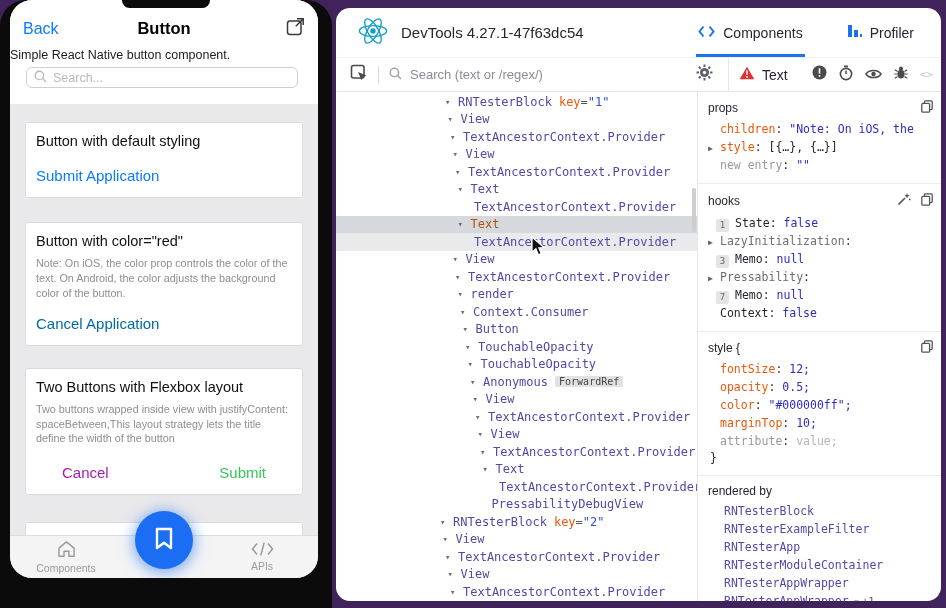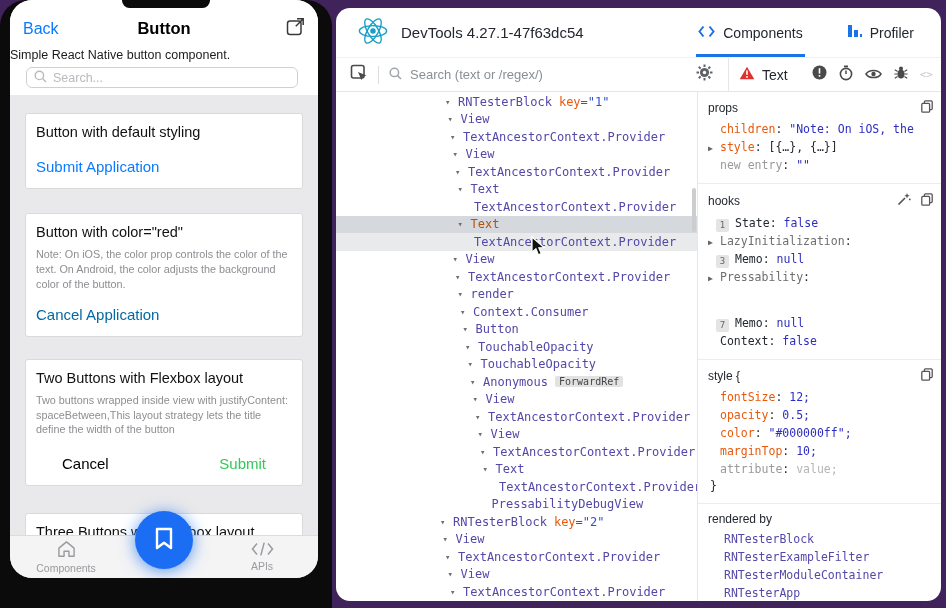--- a/index.html
+++ b/index.html
@@ -11,21 +11,21 @@
   #screen { position:absolute; left:10px; top:0; width:308px; height:578px; background:#ffffff; border-radius:22px; overflow:hidden; }
   #notch { position:absolute; left:50%; top:-7px; transform:translateX(-50%); width:88px; height:15px; background:#0b0b0c; border-radius:8px; }
   .p-header { position:relative; height:95px; background:#fff; }
   .p-back { position:absolute; left:13px; top:20px; font-size:16px; color:#0a7aff; }
   .p-title { position:absolute; left:0; right:0; top:19px; text-align:center; font-size:16.5px; font-weight:700; color:#000; }
   .p-ext { position:absolute; right:13px; top:17px; }
   .p-subtitle { position:absolute; left:0; right:0; top:48px; text-align:left; font-size:12.5px; color:#1c1c1e; }
   .p-search { position:absolute; left:16px; right:20px; top:67px; height:21px; border:1px solid #cfcfd4; border-radius:6px; background:#fff; display:flex; align-items:center; padding:0 7px; }
   .p-search input { border:none; outline:none; flex:1; margin-left:6px; font-size:12.5px; color:#333; background:transparent; font-family:"Liberation Sans",sans-serif; }
   .p-search input::placeholder { color:#b9b9bf; }
-  .p-content { position:absolute; left:0; right:0; top:95px; height:440px; background:#e9e9eb; overflow:hidden; }
+  .p-content { position:absolute; left:0; right:0; top:104px; height:440px; background:#e9e9eb; overflow:hidden; }
   .card { margin:0 15px; background:#fff; border:1px solid #dadada; border-radius:3px; padding:10px 10px 13px; }
   .card-title { font-size:14.5px; color:#111; }
   .card-note { margin-top:7px; font-size:10.8px; line-height:1.38; color:#8e8e93; }
   .btn-row { display:flex; align-items:center; margin-top:18px; }
   .btn-row.center { }
   .btn-row.space { justify-content:space-between; padding:0 26px; }
   .p-btn { font-size:15px; background:none; border:none; cursor:pointer; font-family:"Liberation Sans",sans-serif; }
   .p-tabbar { position:absolute; left:0; right:0; top:535px; height:43px; background:#f4f4f5; border-top:1px solid #dcdcdc; display:flex; justify-content:space-between; padding:0 8px; }
   .tab-item { width:96px; display:flex; flex-direction:column; align-items:center; justify-content:center; gap:2px; color:#9a9a9f; font-size:10.5px; }
   .fab { position:absolute; left:50%; top:511px; transform:translateX(-50%); width:58px; height:58px; border-radius:50%; background:#1b6ef3; box-shadow:0 2px 16px rgba(26,110,240,.7); display:flex; align-items:center; justify-content:center; }
@@ -124,21 +124,21 @@
             <div class="card-title">Button with color="red"</div>
             <div class="card-note">Note: On iOS, the color prop controls the color of the text. On Android, the color adjusts the background color of the button.</div>
             <div class="btn-row center" style="margin-top: 14px;">
               <button class="p-btn" style="color: #0369a1;">Cancel Application</button>
             </div>
           </div>
           <div class="card" style="margin-top: 22px;">
             <div class="card-title">Two Buttons with Flexbox layout</div>
             <div class="card-note">Two buttons wrapped inside view with justifyContent: spaceBetween,This layout strategy lets the title define the width of the button</div>
             <div class="btn-row space">
-              <button class="p-btn" style="color: #000000;">Cancel</button>
+              <button class="p-btn" style="color: #a21caf;">Cancel</button>
               <button class="p-btn" style="color: rgb(52, 199, 89);">Submit</button>
             </div>
           </div>
           <div class="card" style="margin-top: 27px;">
             <div class="card-title">Three Buttons with Flexbox layout</div>
           </div>
         </div>
     </div>
     <div class="p-tabbar">
       <div class="tab-item">
@@ -422,21 +422,21 @@
                   <rect x="3.4" y="0.8" width="7.8" height="8.8" rx="1" fill="none" stroke="#555" stroke-width="1.3"></rect>
                   <rect x="0.8" y="3.4" width="7.8" height="8.8" rx="1" fill="#fff" stroke="#555" stroke-width="1.3"></rect>
                 </svg></span>
           </span>
         </div>
         <div class="rows" style="margin-top: 5px;">
             <div class="kv-row" style="padding-left: 8px;"><span class="hook-badge">1</span><span class="k-name hookname">State</span><span class="k-colon">:</span><span class="k-val"> false</span></div>
             <div class="kv-row has-arrow"><span class="kv-arrow">▶</span><span class="k-name customhook">LazyInitialization</span><span class="k-colon">:</span></div>
             <div class="kv-row" style="padding-left: 8px;"><span class="hook-badge">3</span><span class="k-name hookname">Memo</span><span class="k-colon">:</span><span class="k-val"> null</span></div>
             <div class="kv-row has-arrow"><span class="kv-arrow">▶</span><span class="k-name customhook">Pressability</span><span class="k-colon">:</span></div>
-            <div class="kv-row" style="padding-left: 8px; margin-top: 28px;"><span class="hook-badge">7</span><span class="k-name hookname">Memo</span><span class="k-colon">:</span><span class="k-val"> null</span></div>
+            <div class="kv-row" style="padding-left: 8px;"><span class="hook-badge">7</span><span class="k-name hookname">Memo</span><span class="k-colon">:</span><span class="k-val"> null</span></div>
             <div class="kv-row"><span class="k-name hookname">Context</span><span class="k-colon">:</span><span class="k-val"> false</span></div>
           </div>
       </div>
       <div class="section" id="sec-style">
         <div class="sec-head">
             <span>style {</span>
           <span class="sec-icons">
               <span><svg width="12" height="13" viewBox="0 0 12 13">
                   <rect x="3.4" y="0.8" width="7.8" height="8.8" rx="1" fill="none" stroke="#555" stroke-width="1.3"></rect>
                   <rect x="0.8" y="3.4" width="7.8" height="8.8" rx="1" fill="#fff" stroke="#555" stroke-width="1.3"></rect>
@@ -452,22 +452,22 @@
           </div>
         <div class="brace">}</div>
       </div>
       <div class="section" id="sec-rendered" style="border-bottom:none">
         <div class="sec-head">
             <span>rendered by</span>
           </div>
         <div class="rows" style="margin-top: 4px;">
             <div class="rb-row"><span>RNTesterBlock</span></div>
             <div class="rb-row"><span>RNTesterExampleFilter</span></div>
+            <div class="rb-row"><span>RNTesterApp</span></div>
             <div class="rb-row"><span>RNTesterModuleContainer</span></div>
-            <div class="rb-row"><span>RNTesterApp</span></div>
             <div class="rb-row"><span>RNTesterAppWrapper</span></div>
             <div class="rb-row"><span>RNTesterAppWrapper</span><span class="rb-extra-ic">≡</span><span class="rb-extra">+1</span></div>
           </div>
       </div>
     </div>
   </div>
 </div>
 
 <div id="cursor">
   <svg width="17" height="22" viewBox="0 0 17 22">

